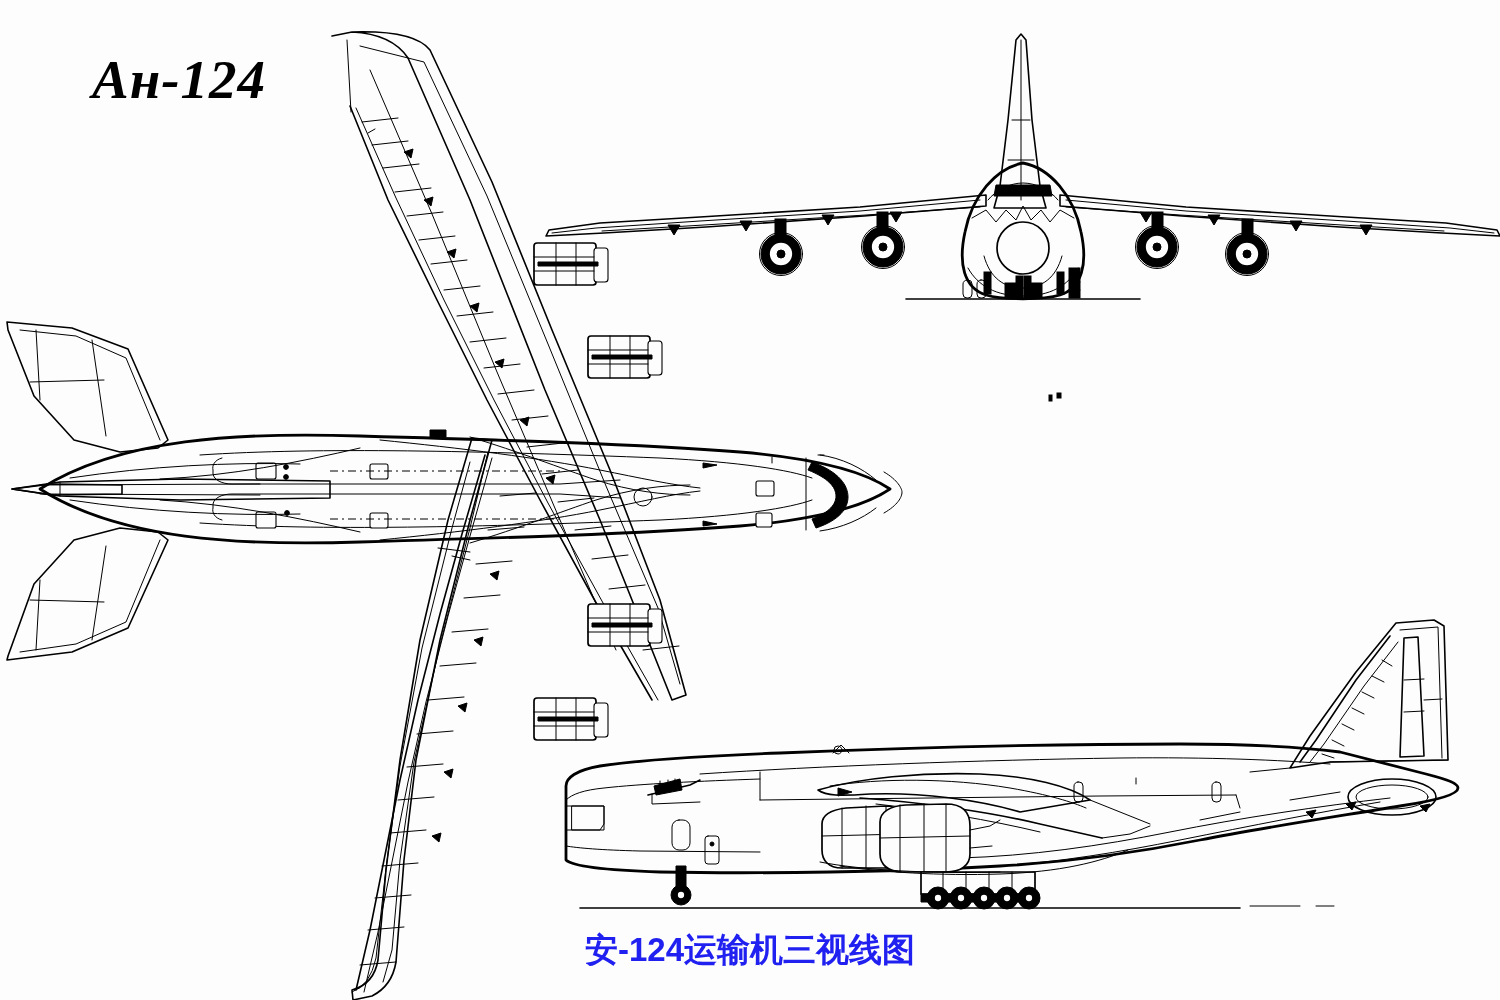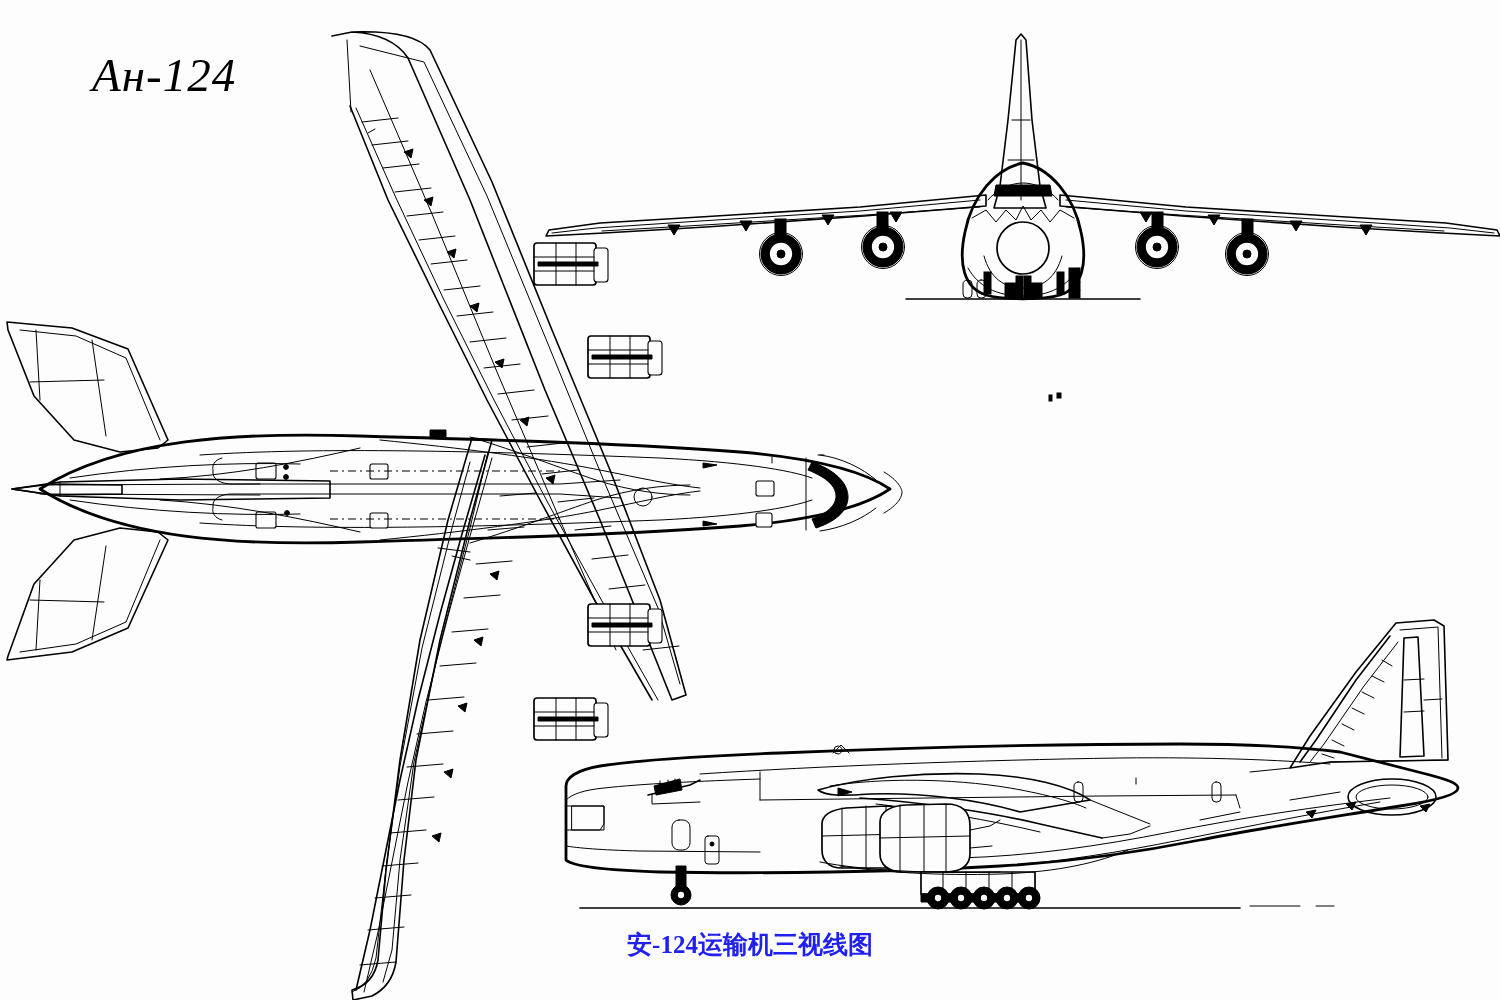--- a/index.html
+++ b/index.html
@@ -28,35 +28,35 @@
     left: 0; top: 0;
     width: 1500px;
     height: 1000px;
   }
   .title-label {
     position: absolute;
     left: 92px;
     top: 48px;
     font-family: "Liberation Serif", "DejaVu Serif", serif;
     font-style: italic;
-    font-weight: normal;
-    font-size: 47px;
+    font-weight: bold;
+    font-size: 55px;
     letter-spacing: 1px;
     color: #000000;
     white-space: nowrap;
   }
   .caption-label {
     position: absolute;
     left: 0;
     top: 928px;
     width: 1500px;
     text-align: center;
-    font-family: Liberation Serif, serif;
+    font-family: Liberation Sans, sans-serif;
     font-weight: bold;
-    font-size: 25px;
+    font-size: 33px;
     letter-spacing: 0px;
     color: #2020f0;
     white-space: nowrap;
   }
   svg { display:block; }
   .ln   { fill: none; stroke: #000; stroke-width: 1.6; stroke-linejoin: round; stroke-linecap: round; }
   .ln-t { fill: none; stroke: #000; stroke-width: 1.0; stroke-linejoin: round; stroke-linecap: round; }
   .ln-h { fill: none; stroke: #000; stroke-width: 2.8; stroke-linejoin: round; stroke-linecap: round; }
   .ln-d { fill: none; stroke: #000; stroke-width: 1.0; stroke-dasharray: 8 4 2 4; }
   .fillw{ fill: #fdfdfd; stroke: #000; stroke-width: 1.7; stroke-linejoin: round; }

